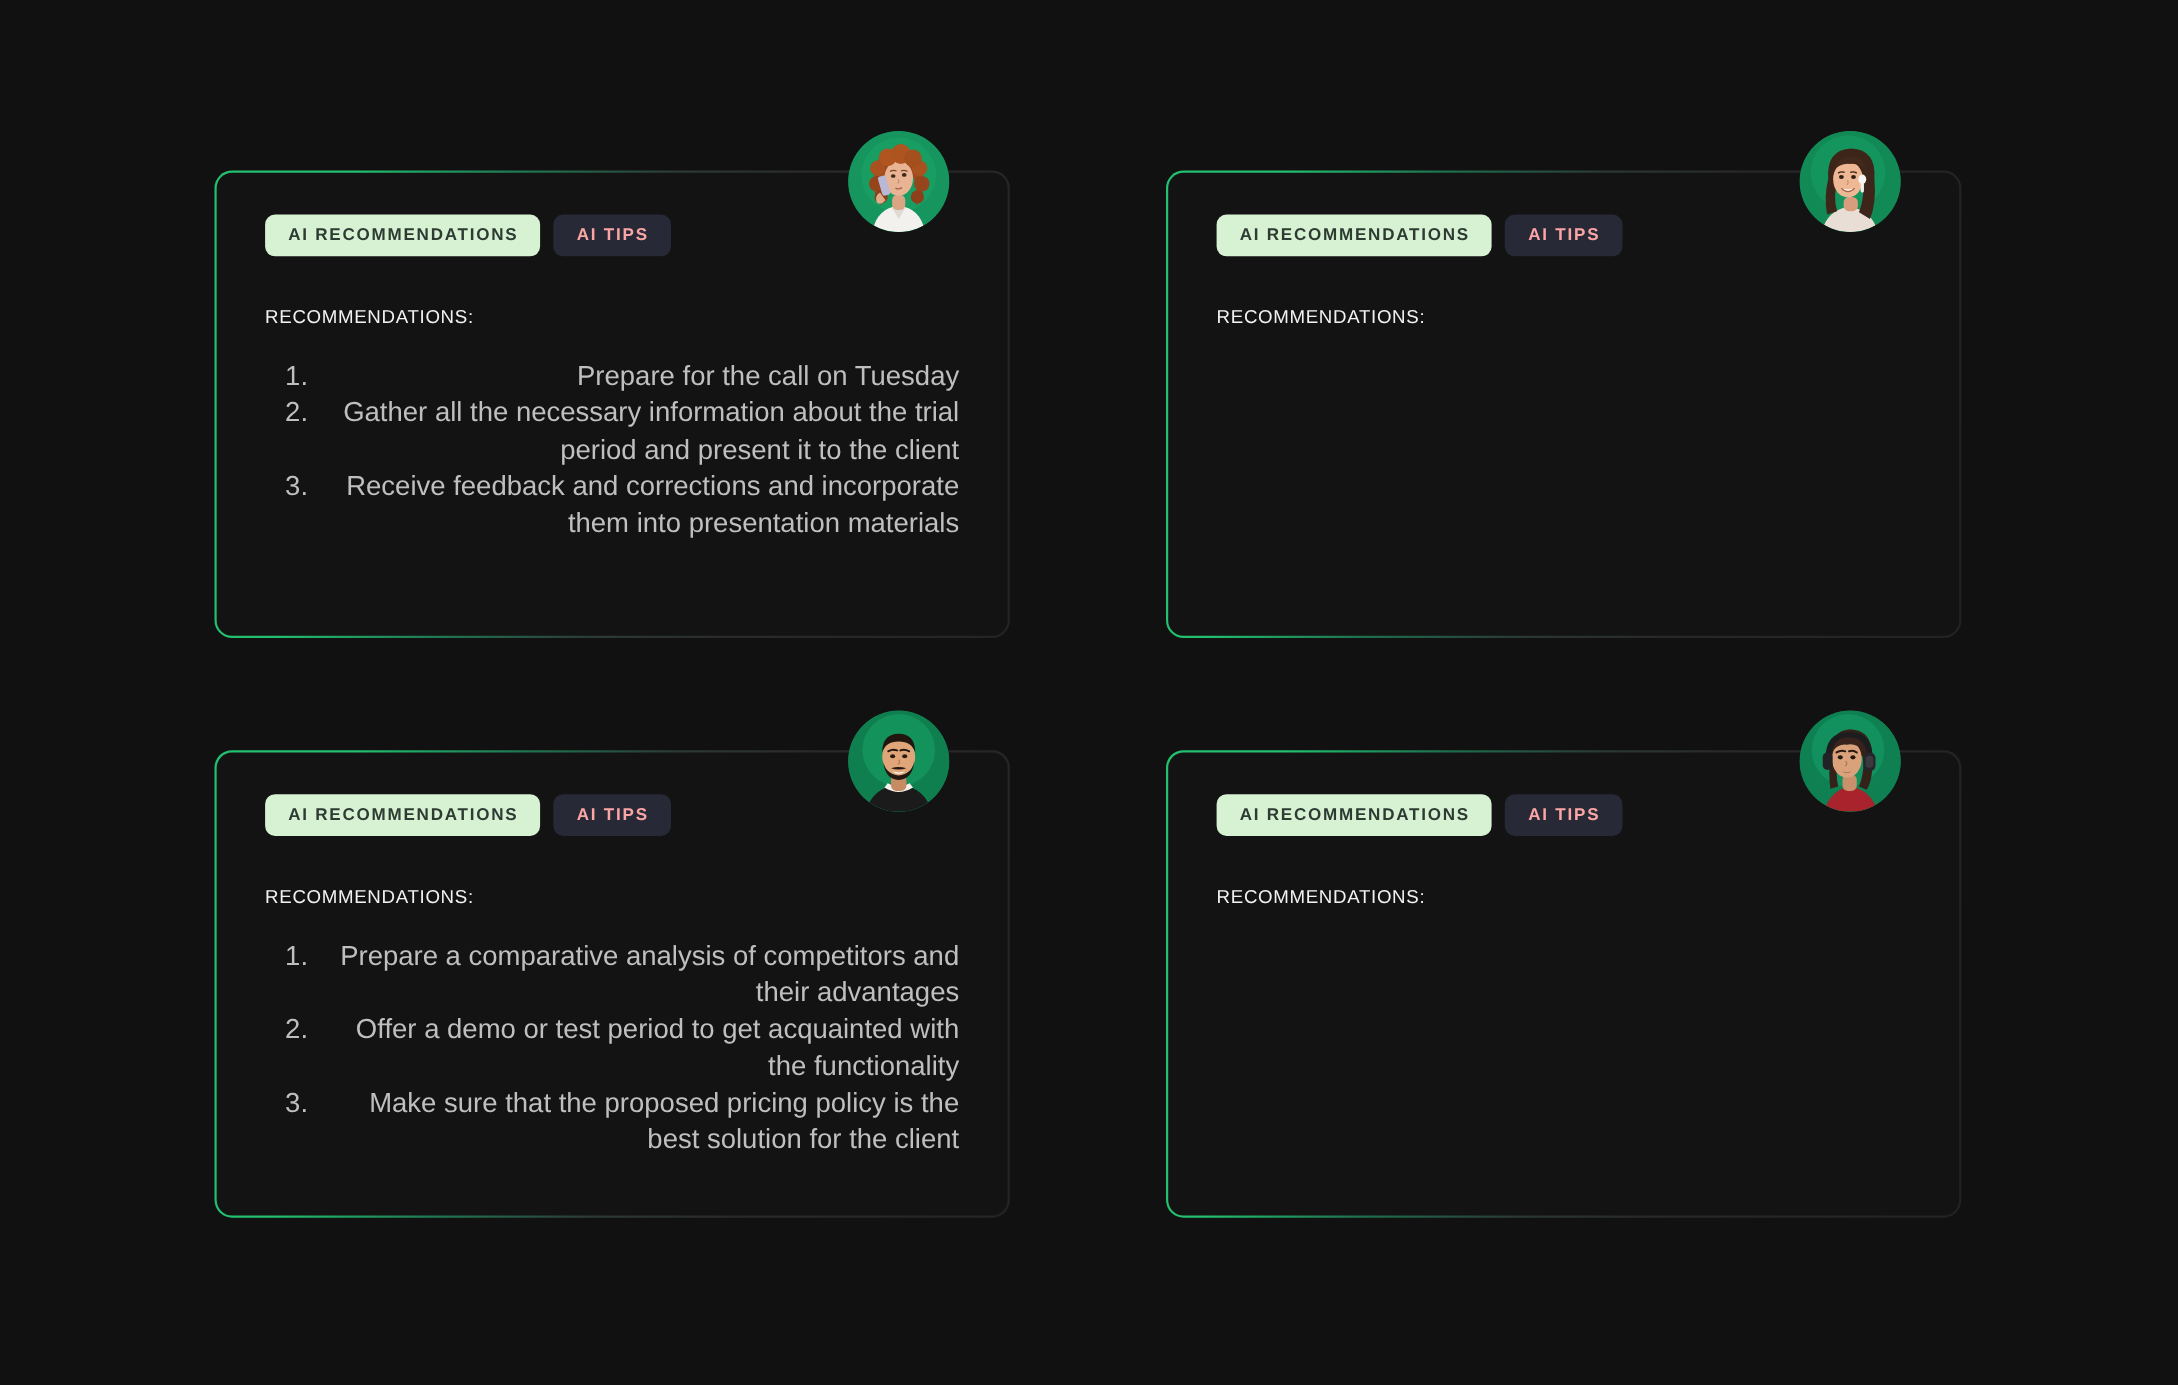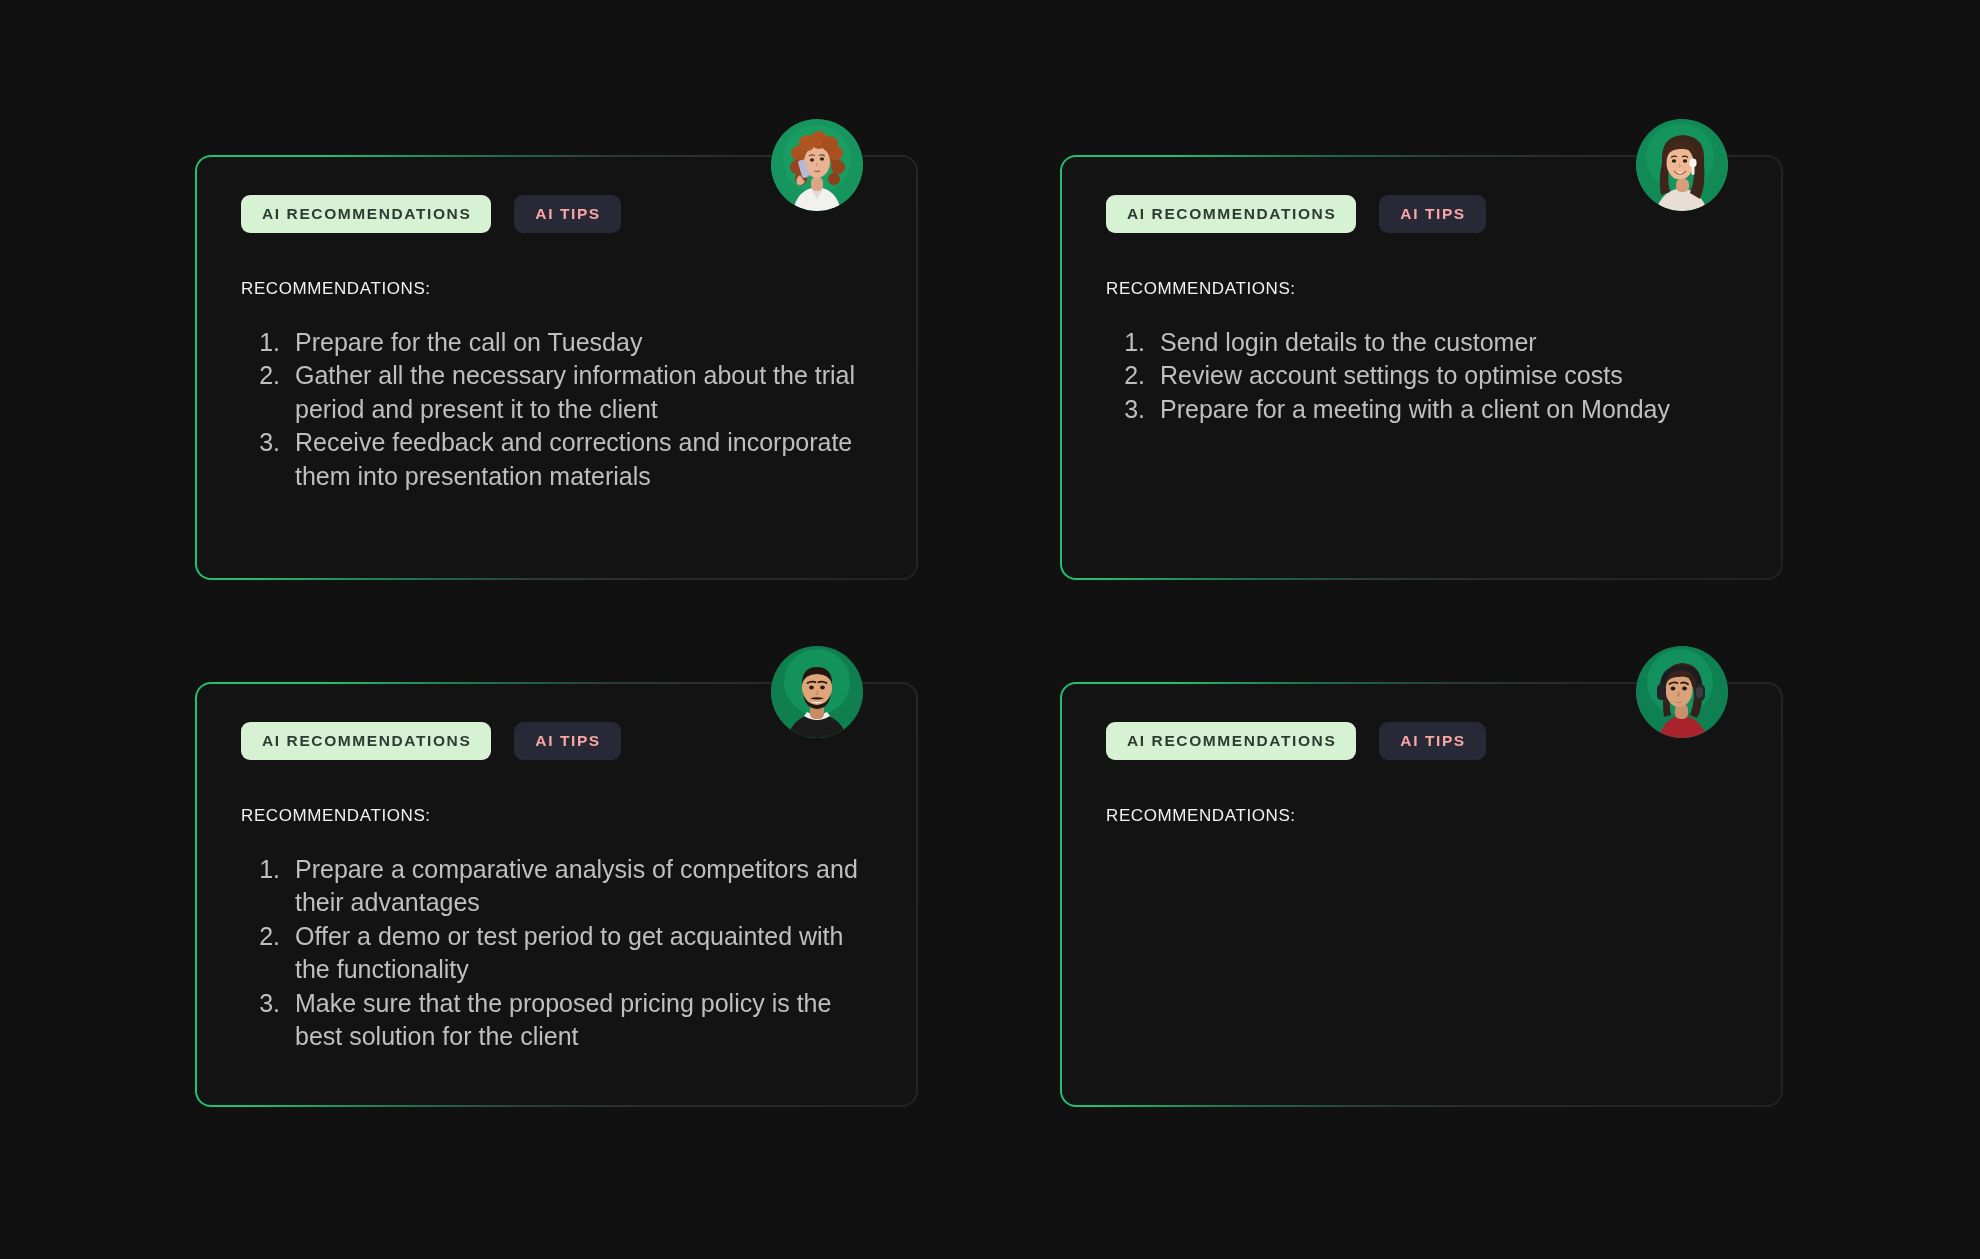--- a/index.html
+++ b/index.html
@@ -71,21 +71,21 @@
   #avatar-1 { left: 771px;  top: 119px; }
   #avatar-2 { left: 1636px; top: 119px; }
   #avatar-3 { left: 771px;  top: 646px; }
   #avatar-4 { left: 1636px; top: 646px; }
   .avatar svg { display: block; width: 92px; height: 92px; }
 
   
   .tabs {
     display: flex;
     align-items: center;
-    gap: 23px;
+    gap: 12px;
   }
   .tab {
     font-family: "Liberation Sans", sans-serif;
     font-size: 15.5px;
     font-weight: 700;
     letter-spacing: 1.6px;
     border-radius: 9px;
     padding: 11px 20px 11px 21px;
     white-space: nowrap;
     line-height: 1;
@@ -117,20 +117,21 @@
     margin-left: 46px;
     color: #bfbfbf;
     font-family: "Liberation Sans", sans-serif;
     font-size: 25px;
     line-height: 1.34;
     list-style-position: outside;
   }
   ol.rec-list li {
     padding-left: 8px;
     max-width: 585px;
+    text-align: right;
   }
   ol.rec-list li::marker {
     color: #bfbfbf;
   }
 </style>
 </head>
 <body>
 
 <div class="board">
 
@@ -149,25 +150,20 @@
     </div>
   </div>
 
   <div class="card right-col" id="card-2">
     <div class="card-inner">
       <div class="tabs">
         <div class="tab tab-active">AI RECOMMENDATIONS</div>
         <div class="tab tab-inactive">AI TIPS</div>
       </div>
       <div class="rec-heading">RECOMMENDATIONS:</div>
-      <ol class="rec-list">
-        <li>Send login details to the customer</li>
-        <li>Review account settings to optimise costs</li>
-        <li>Prepare for a meeting with a client on Monday</li>
-      </ol>
     </div>
   </div>
 
   <div class="card" id="card-3">
     <div class="card-inner">
       <div class="tabs">
         <div class="tab tab-active">AI RECOMMENDATIONS</div>
         <div class="tab tab-inactive">AI TIPS</div>
       </div>
       <div class="rec-heading">RECOMMENDATIONS:</div>

